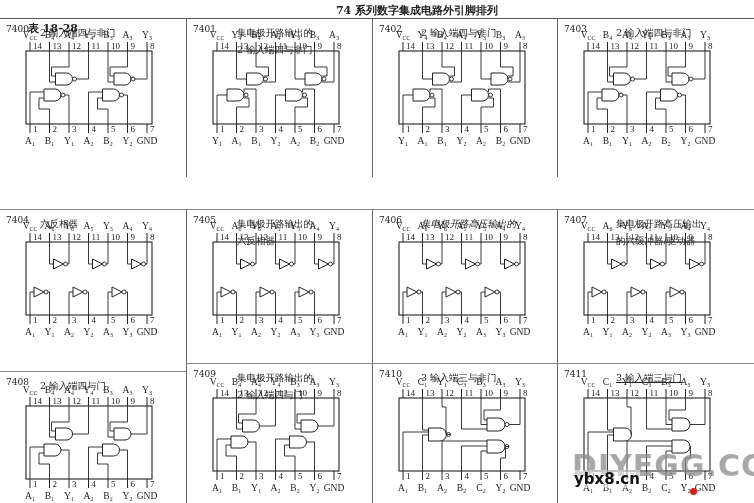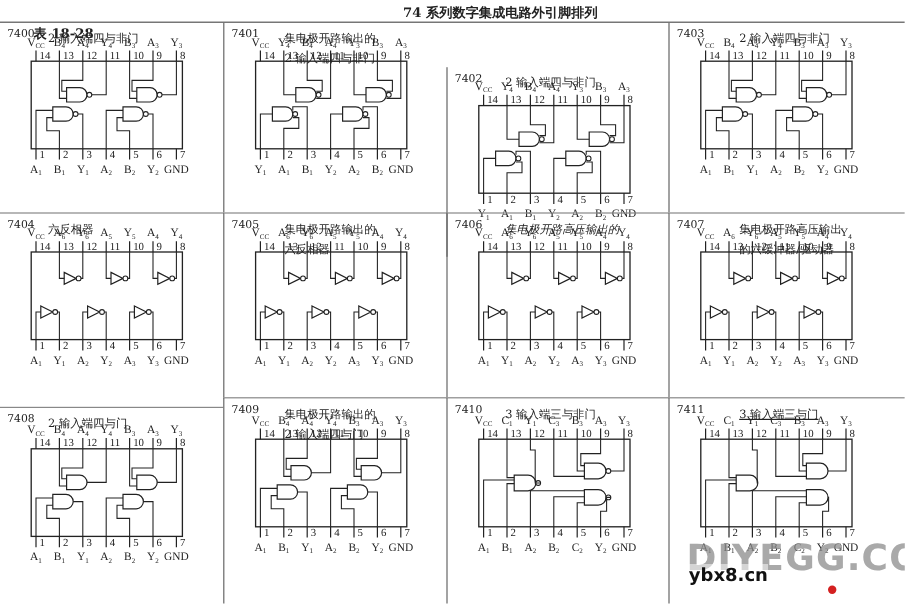--- a/index.html
+++ b/index.html
@@ -4,21 +4,21 @@
 <style>
   html, body { margin:0; padding:0; background:#fff; }
   body { width:754px; height:503px; overflow:hidden; position:relative;
          font-family:"DejaVu Serif","Liberation Serif",serif; color:#222; }
   .caption { position:absolute; top:2px; left:0; width:754px; height:18px; }
   .caption .tbl { position:absolute; left:28px; top:19px; font-size:11px; font-weight:bold; }
   .caption .ttl { position:absolute; left:0; width:754px; top:1px; text-align:center; font-size:11px; font-weight:bold; padding-left:80px; box-sizing:border-box; }
   .grid { position:absolute; left:0; top:18px; width:754px; height:485px; border-top:1.5px solid #555; }
   .cell { position:absolute; box-sizing:border-box; }
   .cell.bl { border-left:1px solid #666; }
-  .cell.bt { border-top:1px solid #888; }
+  .cell.bt { border-top:1px solid #888;margin-top:32px; }
   .code { position:absolute; left:6px; top:5px; font-size:9px; }
   .desc { position:absolute; top:5px; font-size:9.5px; line-height:17px; white-space:nowrap; }
   svg.ic { position:absolute; left:0; top:0; }
   svg.ic text { font-family:"Liberation Serif","DejaVu Serif",serif; fill:#222; }
   .wm { position:absolute; left:572px; top:448px; font-family:"DejaVu Sans",sans-serif; font-weight:bold; }
   .wm .big { font-size:30px; letter-spacing:1px; color:#8c8c8c; opacity:.75; }
   .wm .small { position:absolute; left:2px; top:22px; font-size:15px; color:#111; background:rgba(255,255,255,.5); }
   .wm .dot { position:absolute; left:118px; top:40px; width:7px; height:7px; border-radius:50%; background:#d42020; }
 </style>
 </head>
@@ -166,21 +166,21 @@
         <polyline points="30,105 30,76 40,76" fill="none" stroke="#222" stroke-width="0.9"></polyline>
         <polyline points="49.5,105 49.5,88 62,88 62,79 57,79" fill="none" stroke="#222" stroke-width="0.9"></polyline>
         <polyline points="69,105 69,70 57,70 57,73" fill="none" stroke="#222" stroke-width="0.9"></polyline>
         <path d="M98.5 70 H109.5 A6 6 0 0 1 109.5 82 H98.5 Z" fill="#fff" stroke="#222" stroke-width="1"></path>
         <circle cx="117.5" cy="76" r="2" fill="#fff" stroke="#222" stroke-width="0.9"></circle>
         <polyline points="88.5,105 88.5,76 98.5,76" fill="none" stroke="#222" stroke-width="0.9"></polyline>
         <polyline points="108,105 108,88 120.5,88 120.5,79 115.5,79" fill="none" stroke="#222" stroke-width="0.9"></polyline>
         <polyline points="127.5,105 127.5,70 115.5,70 115.5,73" fill="none" stroke="#222" stroke-width="0.9"></polyline>
       </svg>
     </div>
-    <div class="cell bl" style="left: 372px; top: 0px; width: 185px; height: 158px; margin-top: 37px;">
+    <div class="cell bl" style="left: 372px; top: 0px; width: 185px; height: 158px;">
       <span class="code">7402</span>
       <div class="desc" style="left: 48px;">
         <div>2 输入端四与非门</div>
       </div>
       <svg class="ic" width="185" height="158" viewBox="0 0 185 158">
         <rect x="26" y="32" width="126" height="73" fill="none" stroke="#222" stroke-width="1.1"></rect>
         <line x1="30" y1="23" x2="30" y2="32" stroke="#222" stroke-width="1"></line>
         <line x1="30" y1="105" x2="30" y2="114" stroke="#222" stroke-width="1"></line>
         <text x="33" y="30" font-size="9">14</text>
         <text x="33" y="113" font-size="9">1</text>

